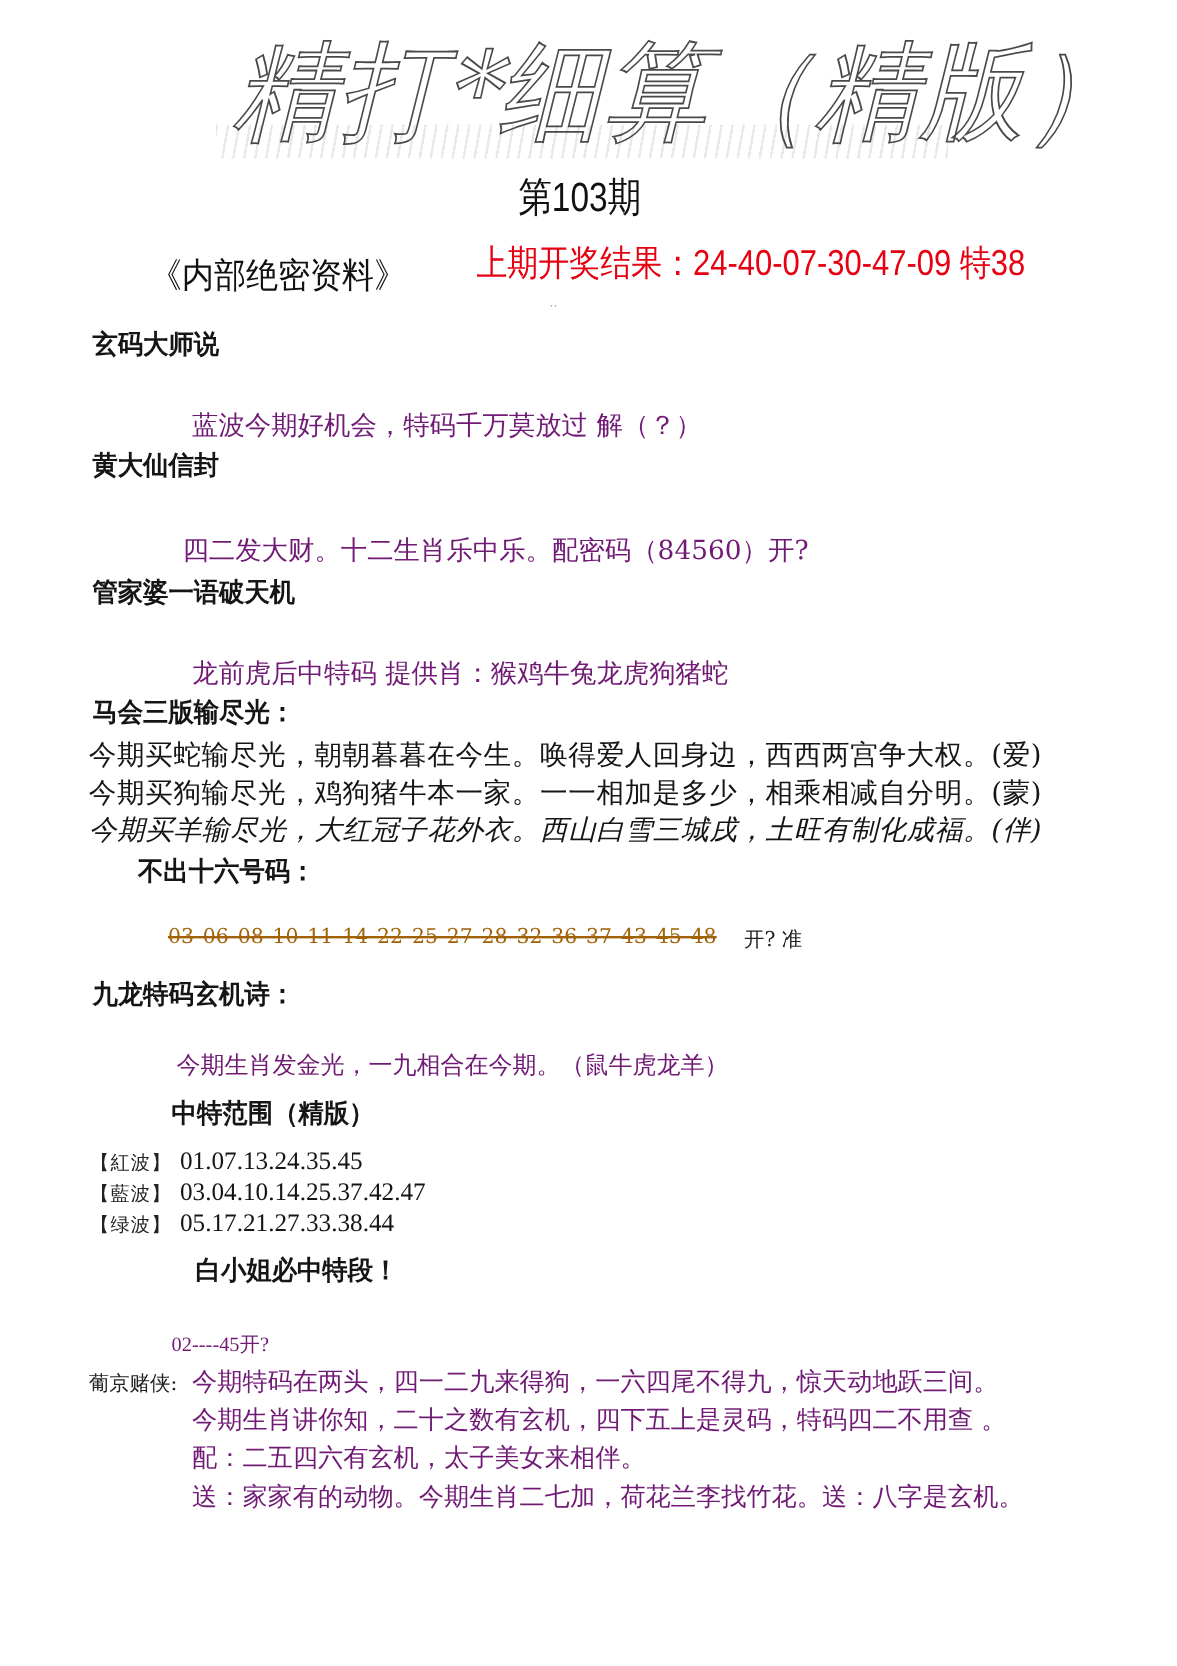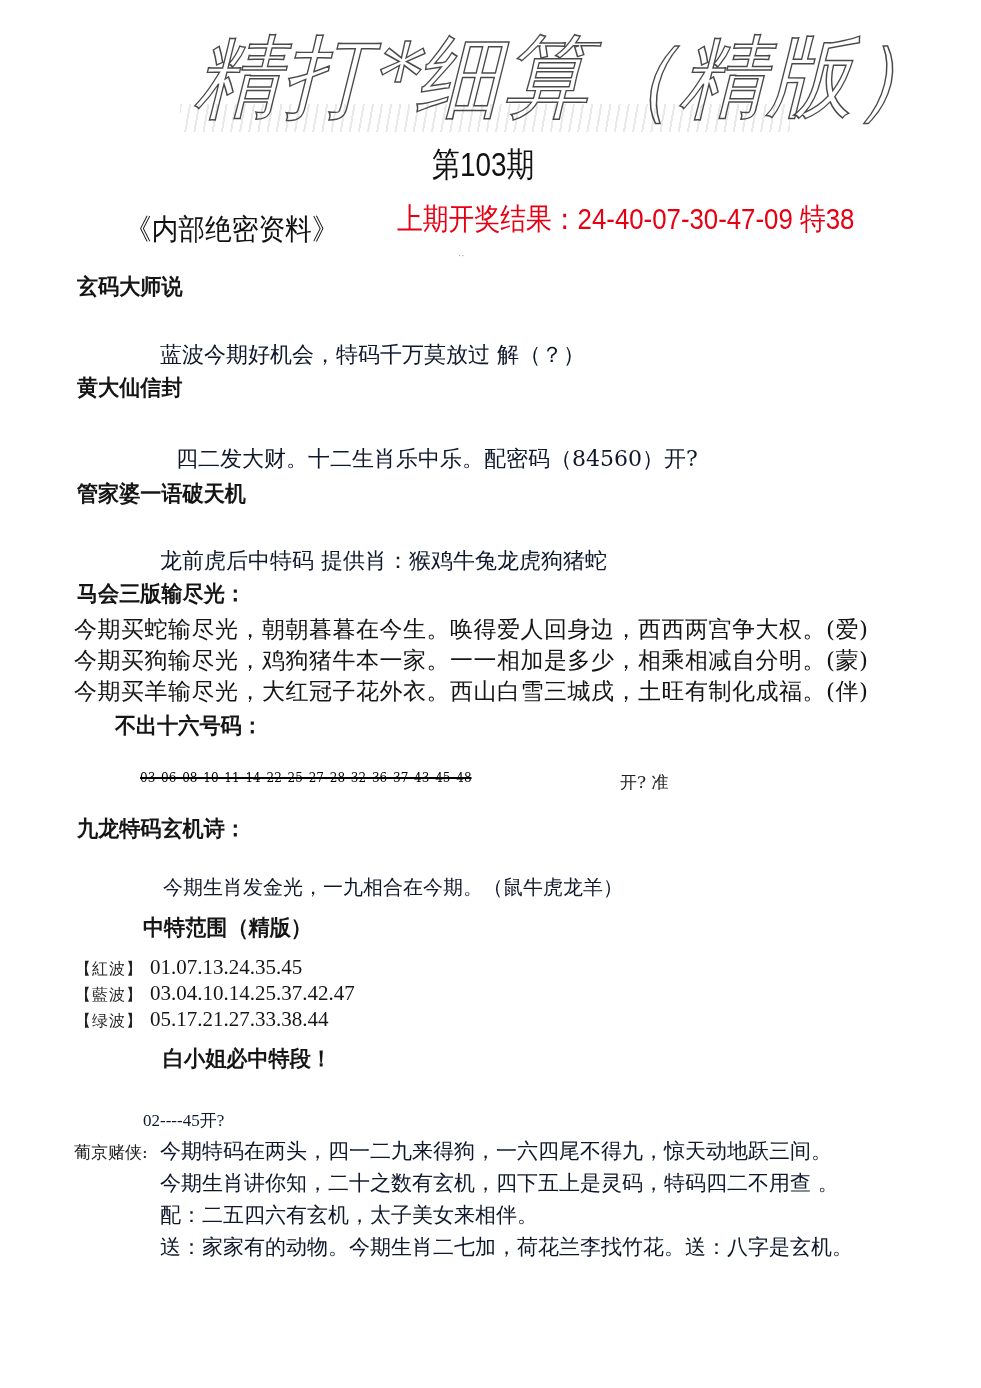--- a/index.html
+++ b/index.html
@@ -47,27 +47,27 @@
       font-size: 30px; color: #e60012;
       transform: scaleX(0.86); transform-origin: left top;
     }
 
     .heading {
       font-family: "DejaVu Sans", sans-serif;
       font-size: 22px; font-weight: bold; color: #151515;
       transform: scaleX(0.96); transform-origin: left top;
     }
     .line {
-      font-size: 22px; color: #0f172a;
+      font-size: 22px; color: #701a75;
     }
     .poem {
       font-size: 23px; color: #151515; letter-spacing: 0.5px;
     }
     .strike-nums {
-      left: 140px; top: 771px; font-size: 12px; color: #000000;
+      left: 140px; top: 771px; font-size: 17px; color: #a16207;
       text-decoration: line-through; text-decoration-thickness: 2px;
       word-spacing: 2px;
     }
     .strike-tail { left: 620px; top: 771px; font-size: 17px; color: #222; text-align: center; }
 
     .wave-label {
       font-size: 16px; color: #222; letter-spacing: 1px;
     }
     .wave-nums {
       font-family: "Liberation Serif", serif;
@@ -86,36 +86,36 @@
 
 <div class="abs issue">第103期</div>
 <div class="abs subtitle">《内部绝密资料》</div>
 <div class="abs result">上期开奖结果：24-40-07-30-47-09 特38</div>
 <div class="abs faint-dot">··</div>
 
 <div class="abs heading" style="left:77px; top:272px;">玄码大师说</div>
 <div class="abs line" style="left:160px; top:340px;">蓝波今期好机会，特码千万莫放过 解（？）</div>
 
 <div class="abs heading" style="left:77px; top:373px;">黄大仙信封</div>
-<div class="abs line" style="left:176px; top:444px;">四二发大财。十二生肖乐中乐。配密码（84560）开?</div>
+<div class="abs line" style="left:152px; top:444px;">四二发大财。十二生肖乐中乐。配密码（84560）开?</div>
 
 <div class="abs heading" style="left:77px; top:479px;">管家婆一语破天机</div>
 <div class="abs line" style="left:160px; top:546px;">龙前虎后中特码 提供肖：猴鸡牛兔龙虎狗猪蛇</div>
 
 <div class="abs heading" style="left:77px; top:579px;">马会三版输尽光：</div>
 <div class="abs poem" style="left:74px; top:614px;">今期买蛇输尽光，朝朝暮暮在今生。唤得爱人回身边，西西两宫争大权。(爱)</div>
 <div class="abs poem" style="left:74px; top:645px;">今期买狗输尽光，鸡狗猪牛本一家。一一相加是多少，相乘相减自分明。(蒙)</div>
-<div class="abs poem" style="left:74px; top:676px;">今期买羊输尽光，大红冠子花外衣。西山白雪三城戌，土旺有制化成福。(伴)</div>
+<div class="abs poem" style="left:74px; top:676px;font-style:italic;">今期买羊输尽光，大红冠子花外衣。西山白雪三城戌，土旺有制化成福。(伴)</div>
 
 <div class="abs heading" style="left:115px; top:711px;">不出十六号码：</div>
 <div class="abs strike-nums">03 06 08 10 11 14 22 25 27 28 32 36 37 43 45 48</div>
 <div class="abs strike-tail">开? 准</div>
 
 <div class="abs heading" style="left:77px; top:814px;">九龙特码玄机诗：</div>
-<div class="abs line" style="left:147px; top:874px; font-size:20px;margin-left:16px;">今期生肖发金光，一九相合在今期。（鼠牛虎龙羊）</div>
+<div class="abs line" style="left:147px; top:874px; font-size:20px;">今期生肖发金光，一九相合在今期。（鼠牛虎龙羊）</div>
 
 <div class="abs heading" style="left:143px; top:913px;">中特范围（精版）</div>
 
 <div class="abs wave-label" style="left:75px; top:959px;">【紅波】</div>
 <div class="abs wave-nums" style="left:150px; top:955px;text-align:center;">01.07.13.24.35.45</div>
 
 <div class="abs wave-label" style="left:75px; top:985px;text-align:right;">【藍波】</div>
 <div class="abs wave-nums" style="left:150px; top:981px;">03.04.10.14.25.37.42.47</div>
 
 <div class="abs wave-label" style="left:75px; top:1011px;">【绿波】</div>

